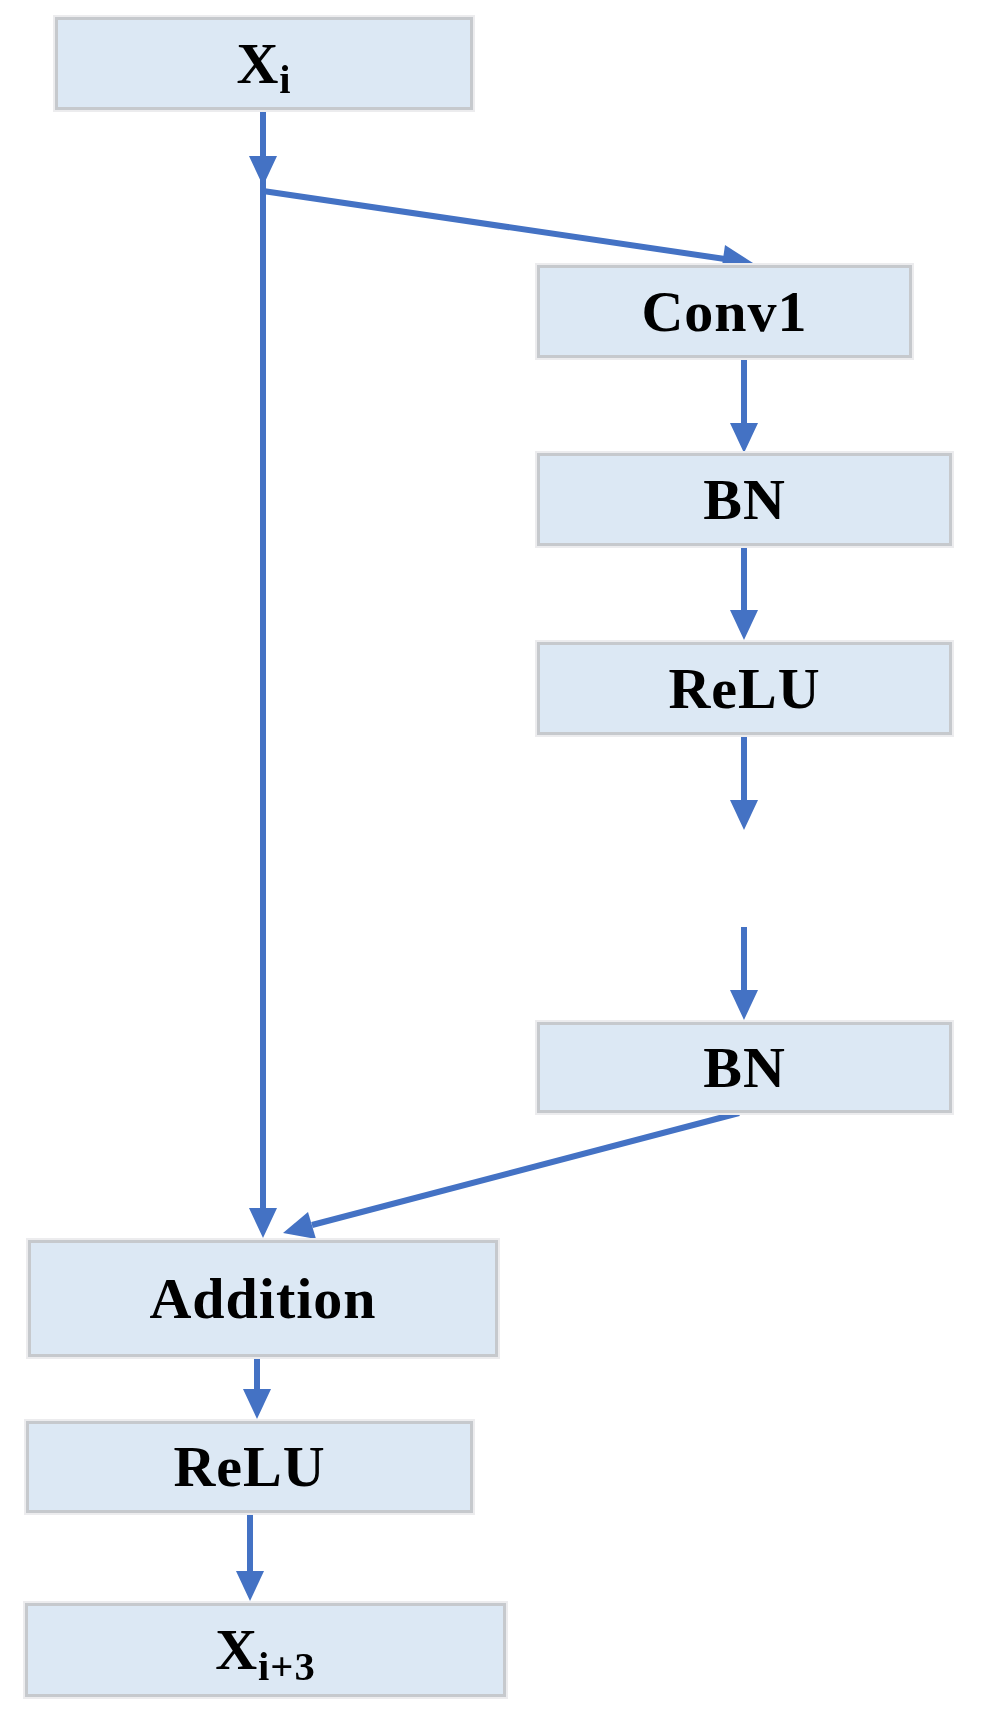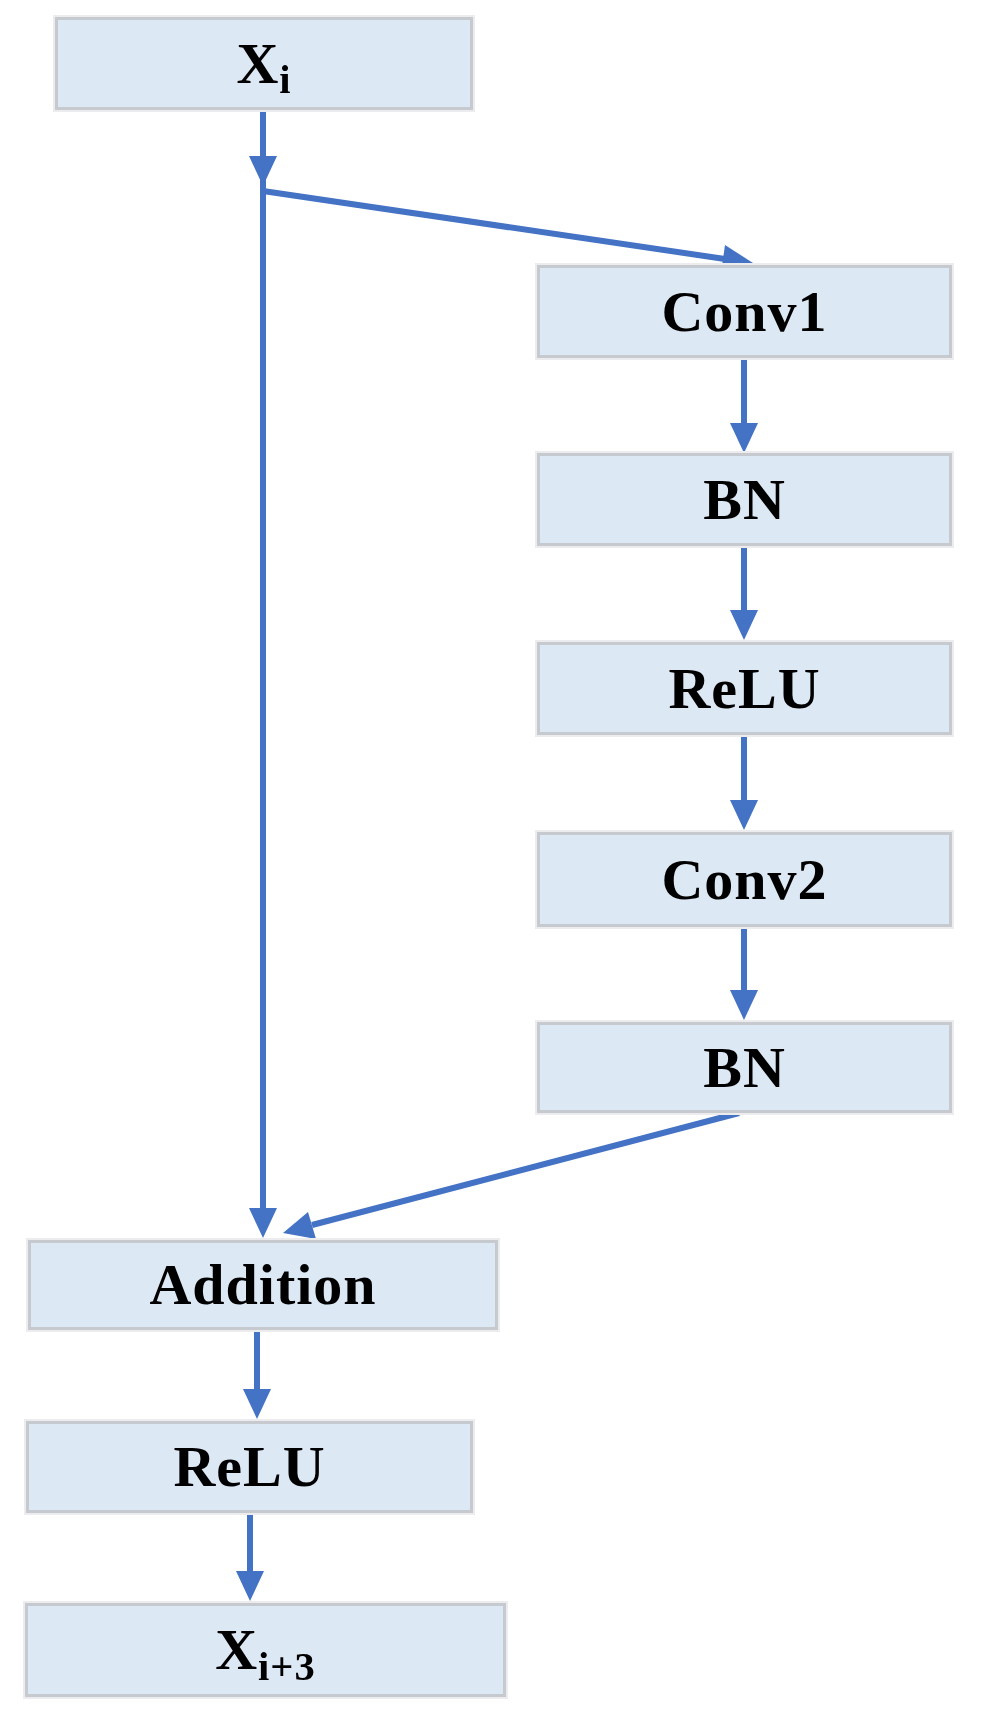--- a/index.html
+++ b/index.html
@@ -42,26 +42,26 @@
     white-space: nowrap;
   }
   .node .sub {
     font-size: 0.7em;
     font-weight: 700;
     align-self: flex-end;
     padding-bottom: 6px;
   }
   
   .n-xi       { left: 55px;  top: 17px;   width: 418px; height: 93px; }
-  .n-conv1    { left: 537px; top: 265px;  width: 415px; height: 93px; }
+  .n-conv1    { left: 537px; top: 265px;  width: 375px; height: 93px; }
   .n-bn1      { left: 537px; top: 453px;  width: 415px; height: 93px; }
   .n-relu1    { left: 537px; top: 642px;  width: 415px; height: 93px; }
   .n-conv2    { left: 537px; top: 832px;  width: 415px; height: 95px; }
   .n-bn2      { left: 537px; top: 1022px; width: 415px; height: 91px; }
-  .n-addition { left: 28px;  top: 1240px; width: 470px; height: 90px; }
+  .n-addition { left: 28px;  top: 1240px; width: 470px; height: 117px; }
   .n-relu2    { left: 26px;  top: 1421px; width: 447px; height: 92px; }
   .n-xi1      { left: 25px;  top: 1603px; width: 481px; height: 94px; }
 
   .edge-line { stroke: var(--arrow); stroke-width: 6; fill: none; }
   .edge-head { fill: var(--arrow); stroke: none; }
 </style>
 </head>
 <body>
 
 <div class="canvas">
@@ -125,23 +125,20 @@
   </div>
 
   <div class="node n-bn1">
     <span>BN</span>
   </div>
 
   <div class="node n-relu1">
     <span>ReLU</span>
   </div>
 
-  <div class="node n-conv2">
-    <span>Conv2</span>
-  </div>
 
   <div class="node n-bn2">
     <span>BN</span>
   </div>
 
   <div class="node n-addition">
     <span>Addition</span>
   </div>
 
   <div class="node n-relu2">

